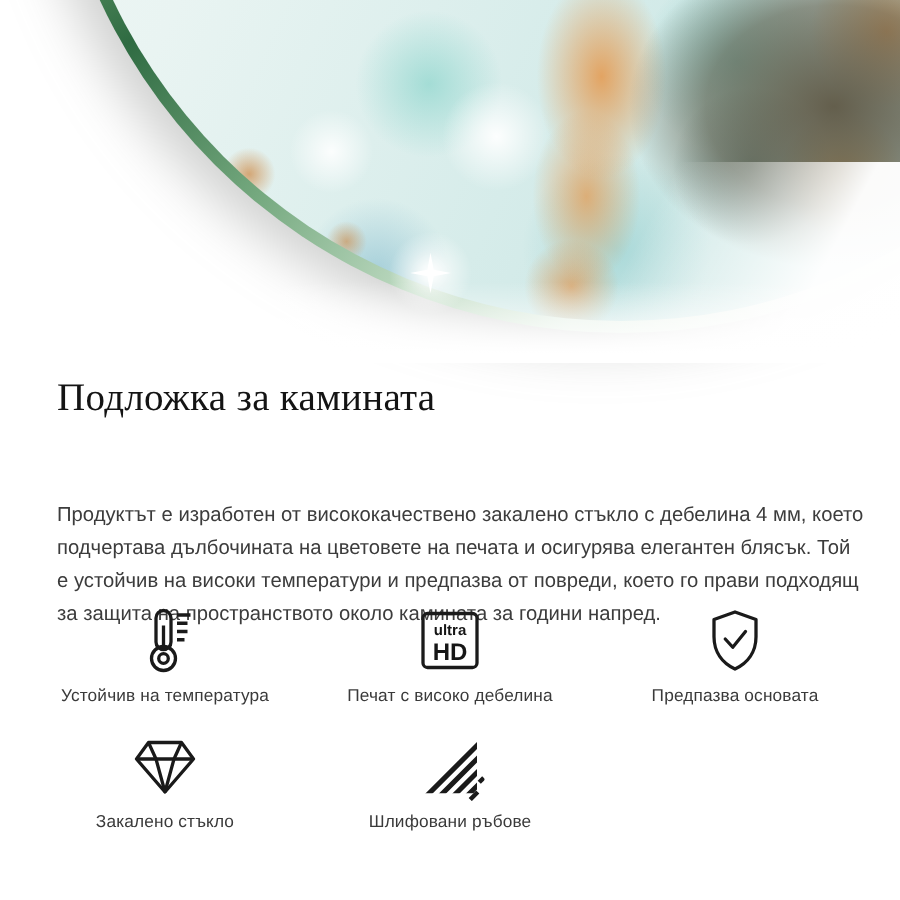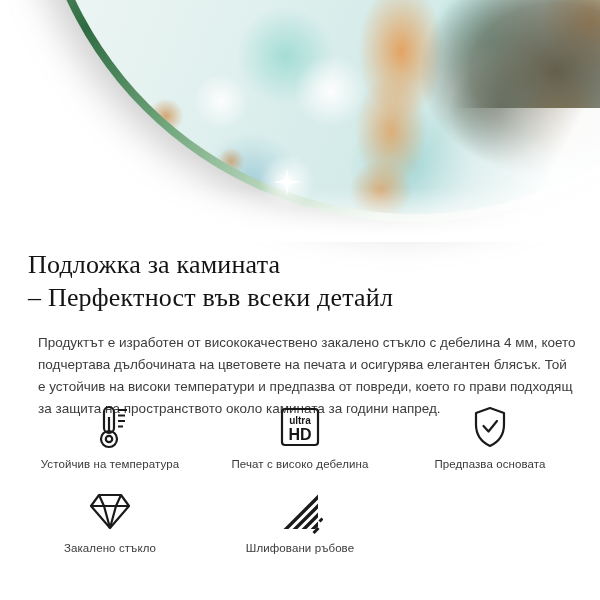--- a/index.html
+++ b/index.html
@@ -50,21 +50,21 @@
     background:linear-gradient(118deg, rgba(255,255,255,0) 28%, rgba(255,255,255,0.97) 72%);
   }
   .sparkle-glow{
     position:absolute;left:257px;top:152px;width:60px;height:60px;border-radius:50%;
     background:radial-gradient(circle, rgba(255,255,255,0.95) 0%, rgba(255,255,255,0) 65%);
   }
   .sparkle{position:absolute;left:272px;top:167px;width:30px;height:30px;
     filter:drop-shadow(0 0 5px rgba(255,255,255,0.95));}
   
   .heading{
-    position:absolute;left:28px;top:231px;
+    position:absolute;left:38px;top:231px;
     font-family:"Liberation Serif","DejaVu Serif",serif;
     font-size:26px;line-height:33px;font-weight:400;color:#141414;
     letter-spacing:0.2px;white-space:nowrap;
   }
   .desc{
     position:absolute;left:38px;top:318px;width:540px;
     font-size:13.5px;line-height:22px;color:#3c3c3c;
   }
   
   .features{
@@ -86,21 +86,20 @@
   <div class="sparkle-glow"></div>
   <svg class="sparkle" viewBox="0 0 30 30">
     <path d="M15 1.5 L17.1 12.9 L28.5 15 L17.1 17.1 L15 28.5 L12.9 17.1 L1.5 15 L12.9 12.9 Z" fill="#ffffff"></path>
   </svg>
   <div class="fade-right"></div>
   <div class="fade-bottom"></div>
 </div>
 
 <h1 class="heading">
   <span>Подложка за камината</span><br>
-  <span>– Перфектност във всеки детайл</span>
 </h1>
 
 <p class="desc">Продуктът е изработен от висококачествено закалено стъкло с дебелина 4 мм, което подчертава дълбочината на цветовете на печата и осигурява елегантен блясък. Той е устойчив на високи температури и предпазва от повреди, което го прави подходящ за защита на пространството около камината за години напред.</p>
 
 <div class="features">
 
   <div class="feature">
     <div class="feature-icon-wrap">
       <svg width="46" height="46" viewBox="0 0 46 46">
         <rect class="ico" x="17" y="3" width="10" height="26" rx="5"></rect>

